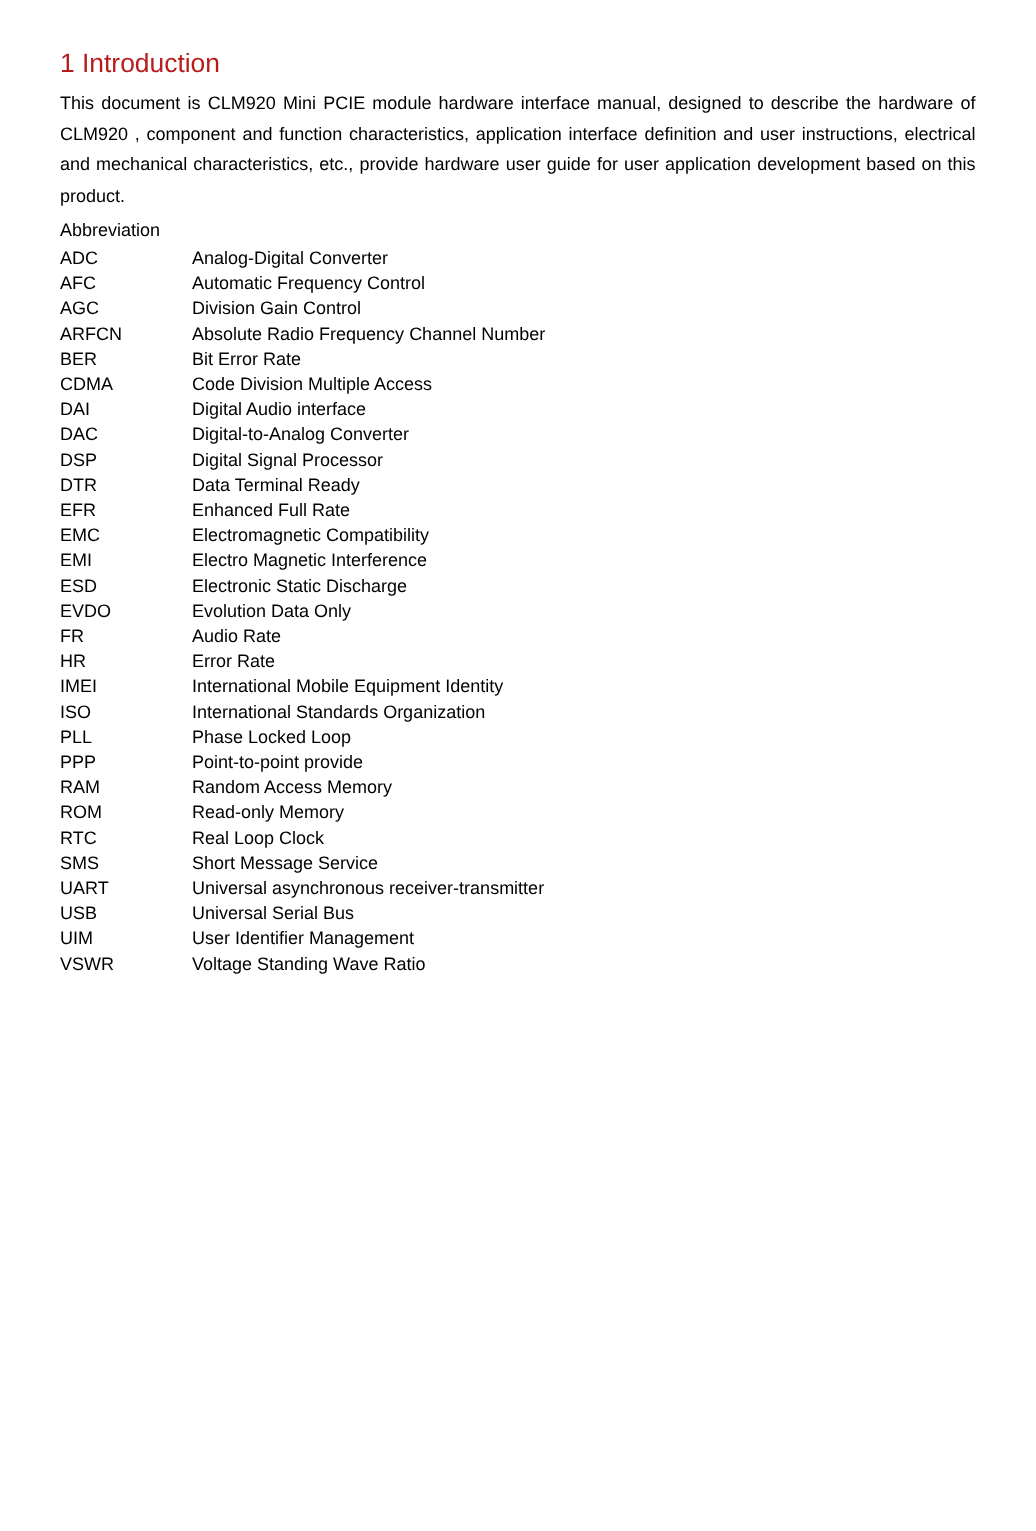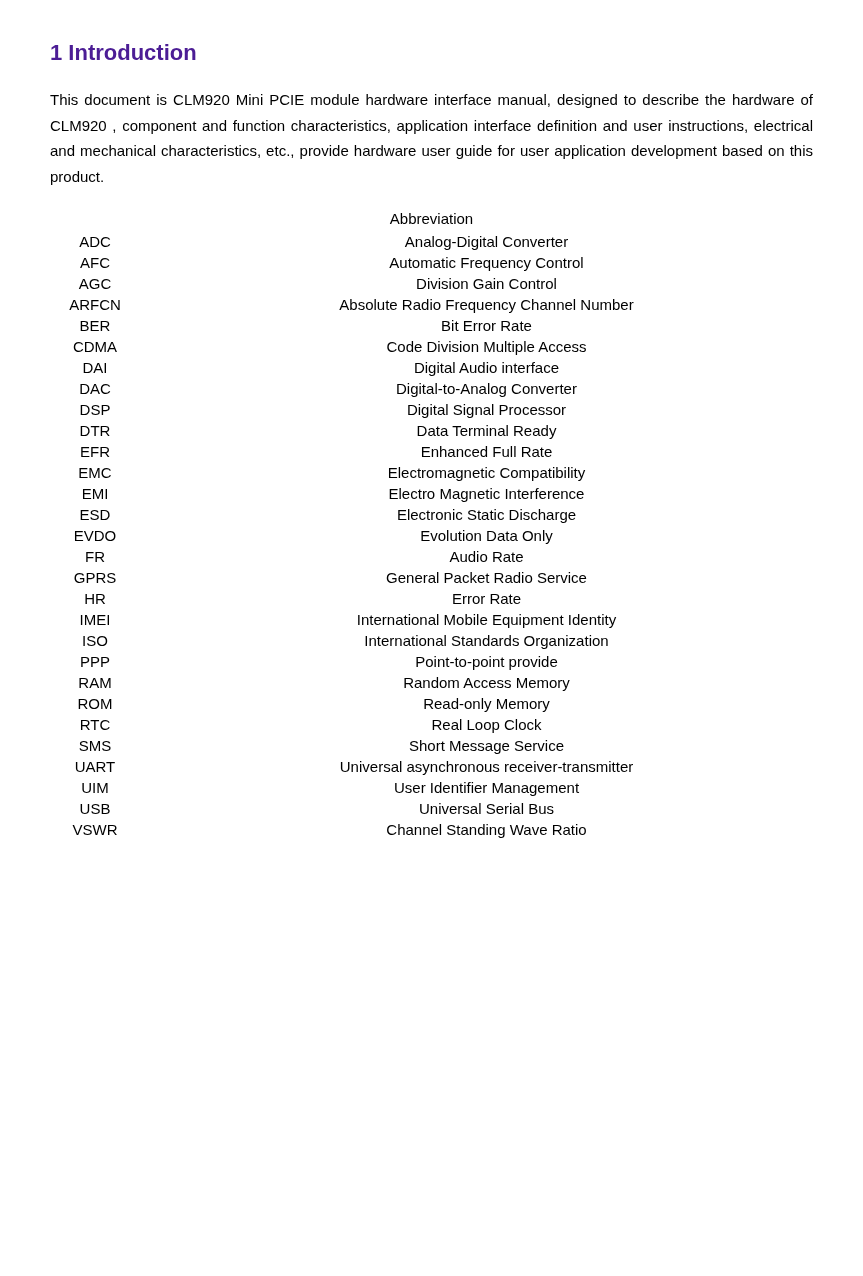--- a/index.html
+++ b/index.html
@@ -11,32 +11,31 @@
       background: #ffffff;
       font-family: Arial, sans-serif;
       font-size: 15px;
       color: #000000;
       padding: 40px 50px;
       max-width: 863px;
       min-height: 1276px;
     }
     h1 {
       font-size: 22px;
-      font-weight: bold;
-      margin-bottom: 21px;
-      color: #4c1d95;
+      font-weight: normal;
+      margin-bottom: 8px;
+      color: #b91c1c;
     }
     .intro-text {
       font-size: 15px;
       line-height: 1.7;
       text-align: justify;
     }
     .abbrev-section {
-      margin-top: 21px;
-      text-align: center;
+      margin-top: 8px;
     }
     .abbrev-header {
       font-size: 15px;
       font-weight: normal;
       margin-bottom: 4px;
     }
     .abbrev-table {
       width: 100%;
       border-collapse: collapse;
     }
@@ -122,34 +121,34 @@
         </tr>
         <tr>
           <td>EVDO</td>
           <td>Evolution Data Only</td>
         </tr>
         <tr>
           <td>FR</td>
           <td>Audio Rate</td>
         </tr>
         <tr>
-          <td>GPRS</td>
-          <td>General Packet Radio Service</td>
-        </tr>
-        <tr>
           <td>HR</td>
           <td>Error Rate</td>
         </tr>
         <tr>
           <td>IMEI</td>
           <td>International Mobile Equipment Identity</td>
         </tr>
         <tr>
           <td>ISO</td>
           <td>International Standards Organization</td>
+        </tr>
+        <tr>
+          <td>PLL</td>
+          <td>Phase Locked Loop</td>
         </tr>
         <tr>
           <td>PPP</td>
           <td>Point-to-point provide</td>
         </tr>
         <tr>
           <td>RAM</td>
           <td>Random Access Memory</td>
         </tr>
         <tr>
@@ -162,26 +161,26 @@
         </tr>
         <tr>
           <td>SMS</td>
           <td>Short Message Service</td>
         </tr>
         <tr>
           <td>UART</td>
           <td>Universal asynchronous receiver-transmitter</td>
         </tr>
         <tr>
+          <td>USB</td>
+          <td>Universal Serial Bus</td>
+        </tr>
+        <tr>
           <td>UIM</td>
           <td>User Identifier Management</td>
         </tr>
         <tr>
-          <td>USB</td>
-          <td>Universal Serial Bus</td>
-        </tr>
-        <tr>
           <td>VSWR</td>
-          <td>Channel Standing Wave Ratio</td>
+          <td>Voltage Standing Wave Ratio</td>
         </tr>
       </tbody>
   </table>
 </div>
 
 </body></html>

